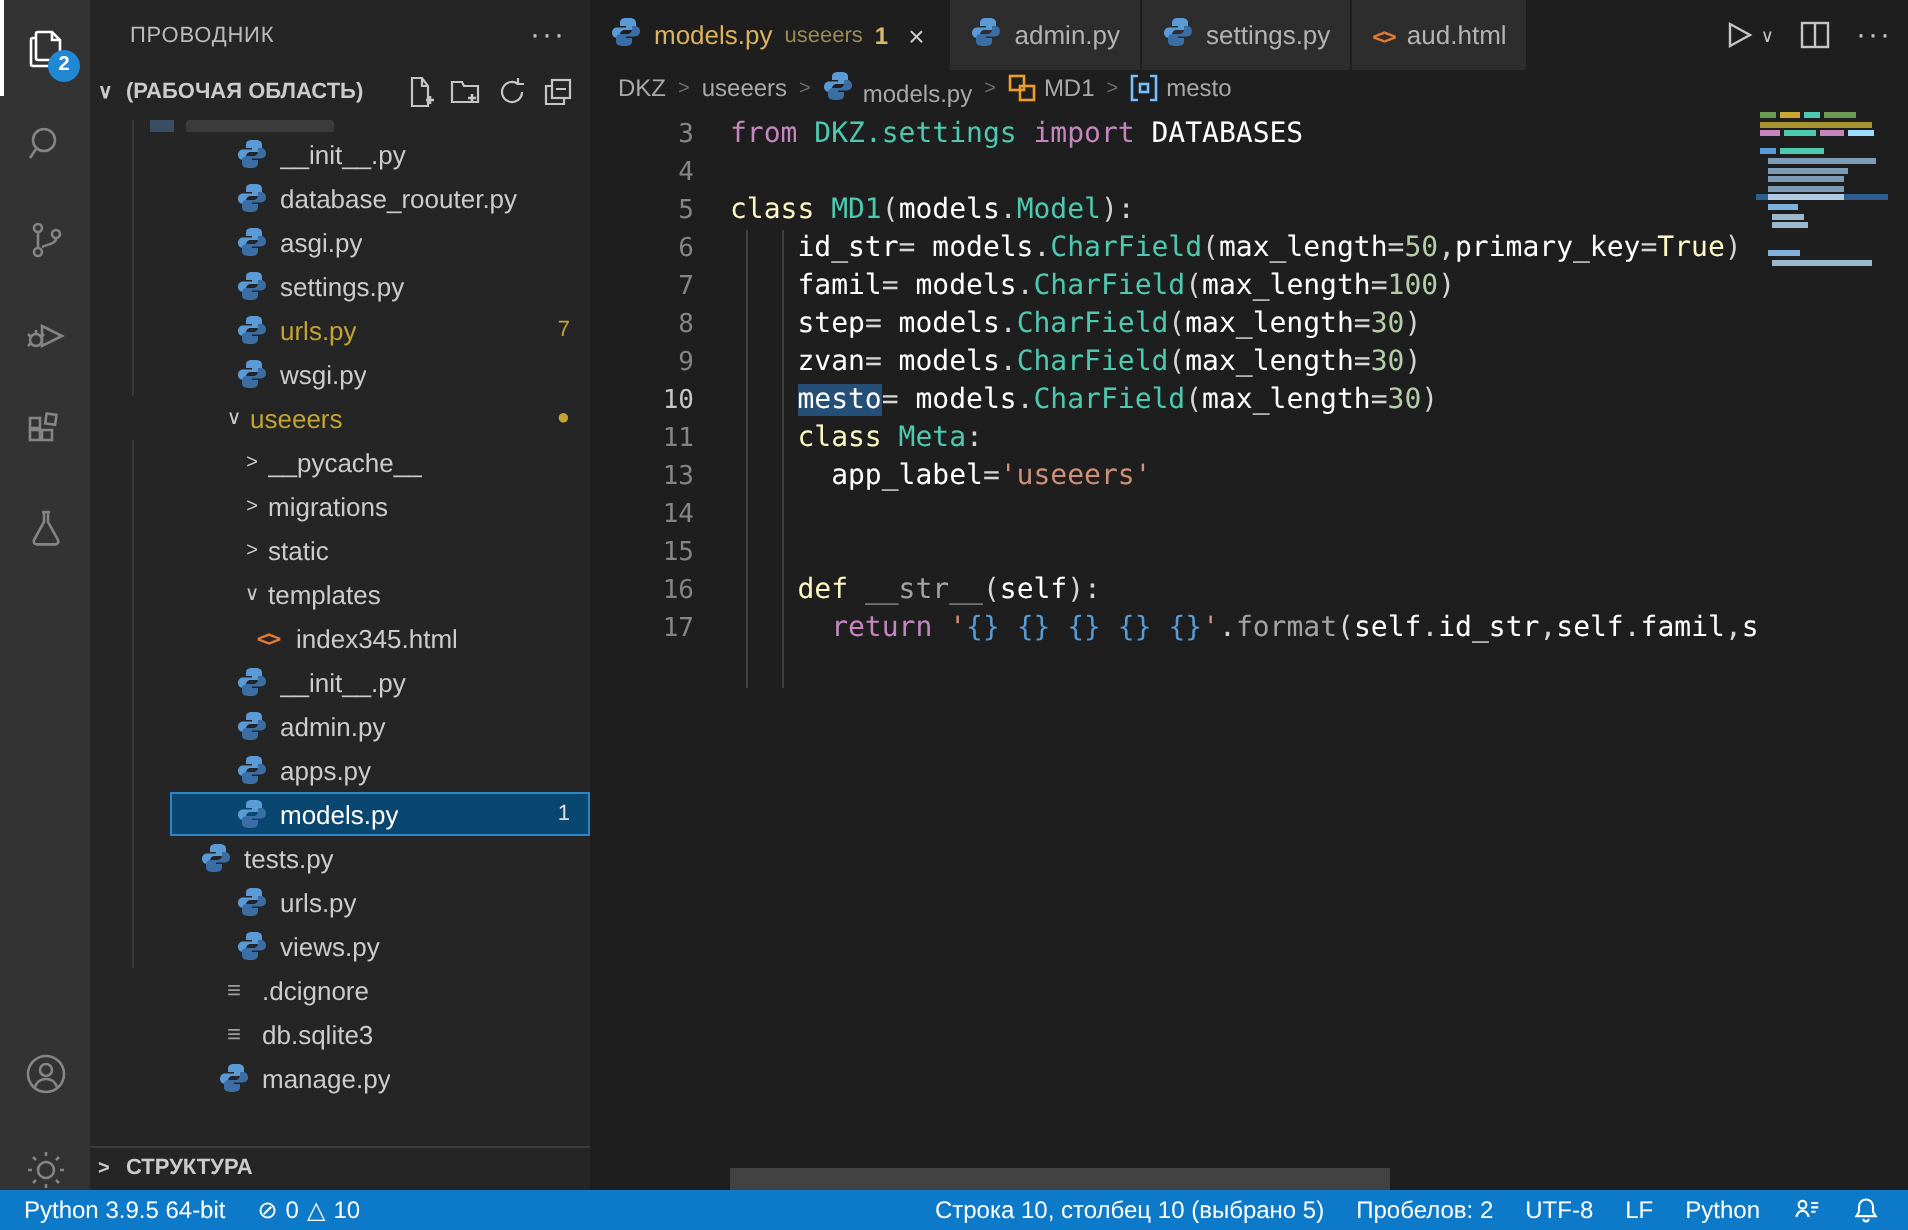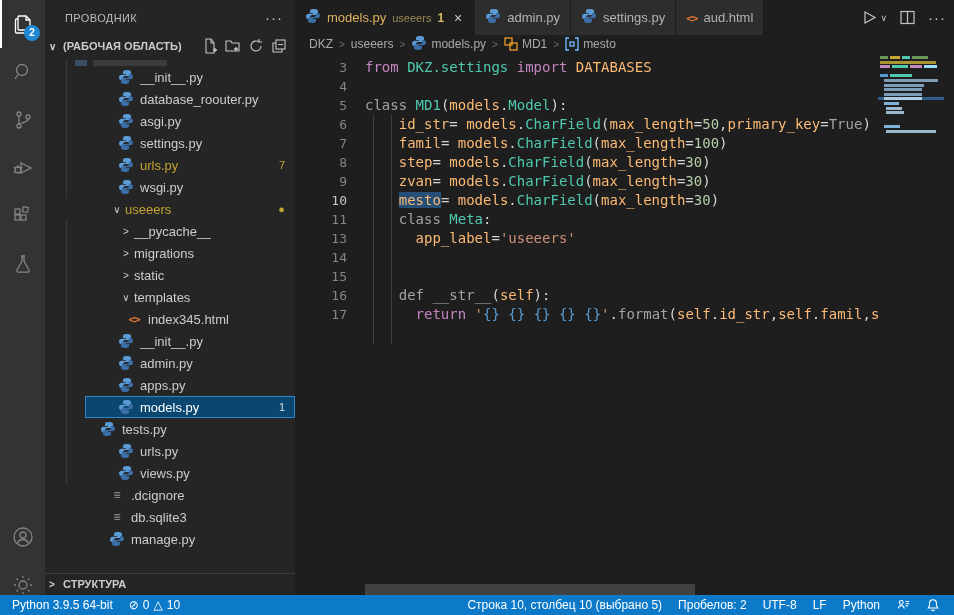--- a/index.html
+++ b/index.html
@@ -50,30 +50,30 @@
   .tab .t-label.warnc{color:#ddb25f;}
   .tab .t-desc{font-size:11px;color:#9a8a55;}
   .tab .t-badge{font-size:12px;color:#d7ba6a;font-weight:bold;}
   .tab .t-close{color:#cccccc;font-size:14px;margin-left:2px;padding:0 2px;}
   .editor-actions{position:absolute;right:8px;top:0;height:35px;display:flex;align-items:center;gap:12px;color:#c5c5c5;}
   .editor-actions svg{width:17px;height:17px;stroke:currentColor;fill:none;stroke-width:1.2;cursor:pointer;}
   .ea-run{display:flex;align-items:center;gap:2px;cursor:pointer;}
   .ea-run .dd{font-size:9px;color:#c5c5c5;}
   .breadcrumb{height:18px;display:flex;align-items:center;font-size:12px;color:#a9a9a9;padding-left:14px;gap:4px;white-space:nowrap;}
   .breadcrumb .sep{color:#6e6e6e;font-size:10px;margin:0 2px;}
-  .bc-item{display:flex;align-items:center;gap:4px;cursor:pointer;}
+  .bc-item{display:flex;align-items:flex-end;gap:4px;cursor:pointer;}
   .bc-ic{width:14px;height:14px;display:flex;align-items:center;justify-content:center;}
   
   .code-area{position:absolute;left:0;top:53px;width:659px;height:542px;overflow:hidden;}
   .code-lines{position:absolute;left:0;top:5px;width:583px;overflow:hidden;}
   .code-line{height:19px;line-height:19px;font-family:"DejaVu Sans Mono",monospace;font-size:14px;white-space:pre;display:flex;}
   .code-line .ln{width:52px;text-align:right;color:#858585;flex:none;margin-right:18px;font-size:13px;}
   .code-line.current .ln{color:#c6c6c6;}
   .code-line .lc{flex:none;}
-  .tk-k{color:#C586C0}.tk-b{color:#a3a3a3}.tk-t{color:#4EC9B0}.tk-v{color:#fdba74}.tk-n{color:#B5CEA8}
+  .tk-k{color:#C586C0}.tk-b{color:#fef9c3}.tk-t{color:#4EC9B0}.tk-v{color:#ffffff}.tk-n{color:#B5CEA8}
   .tk-s{color:#CE9178}.tk-f{color:#a3a3a3}.tk-p{color:#D4D4D4}.tk-ph{color:#569CD6}
   .selword{background:#264F78;}
   .indent-guide{position:absolute;width:1px;background:#404040;top:62px;height:229px;}
   .minimap{position:absolute;left:583px;top:0;width:66px;height:100px;background:#1e1e1e;cursor:pointer;}
   .mm-row{position:absolute;height:3px;}
   .mm-seg{position:absolute;height:3px;top:0;}
   .hscroll{position:absolute;left:70px;top:531px;width:330px;height:11px;background:#424242;cursor:pointer;}
   
   .status-bar{position:absolute;left:0;top:595px;width:954px;height:20px;background:#0c7ac8;color:#ffffff;
               display:flex;align-items:center;font-size:12px;}

